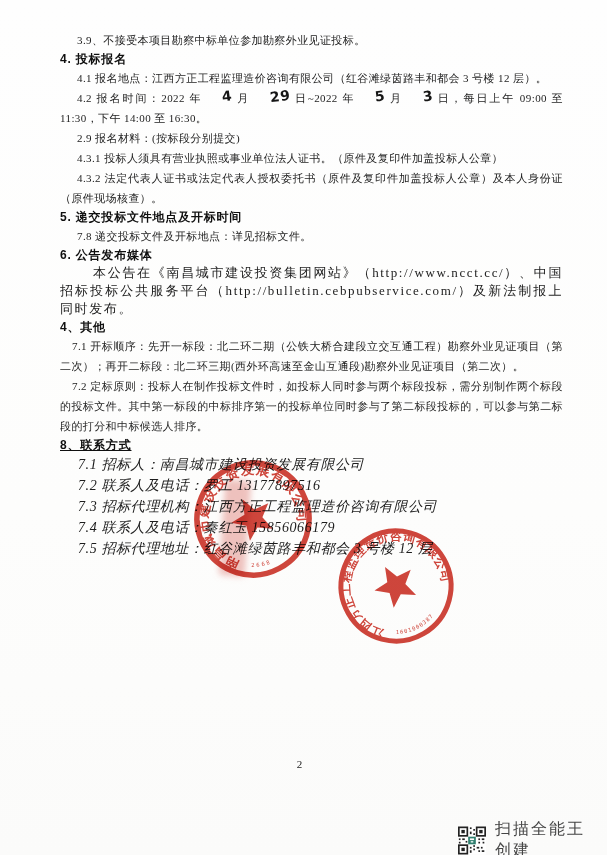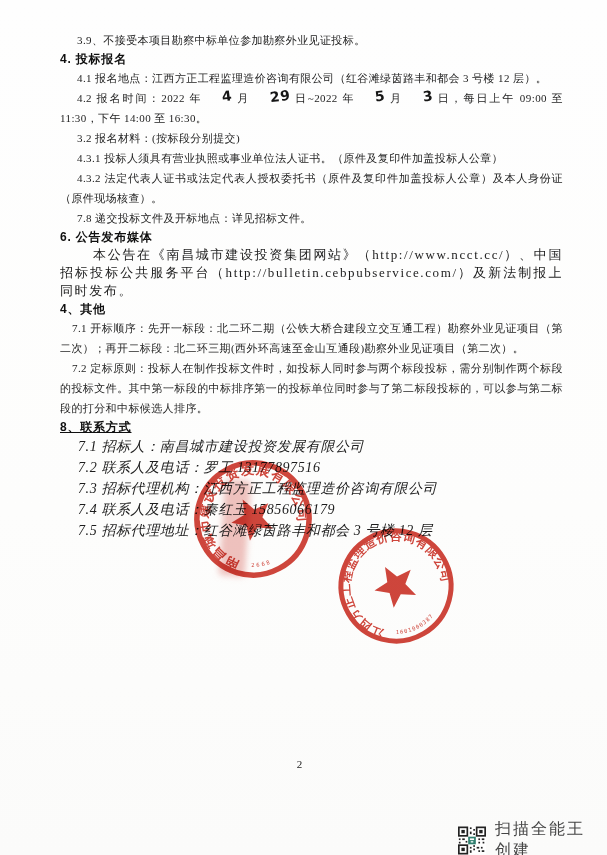--- a/index.html
+++ b/index.html
@@ -53,24 +53,25 @@
 <body>
 
 <div class="page">
 
   <div class="body-col">
     <p class="line">3.9、不接受本项目勘察中标单位参加勘察外业见证投标。</p>
 
     <h2 class="heading h4m">4. 投标报名</h2>
     <p class="line">4.1 报名地点：江西方正工程监理造价咨询有限公司（红谷滩绿茵路丰和都会 3 号楼 12 层）。</p>
     <p class="line"><span>4.2 报名时间：2022 年</span><span class="hw">4</span><span>月</span><span class="hw">29</span><span>日~2022 年</span><span class="hw">5</span><span>月</span><span class="hw">3</span><span>日，每日上午 09:00 至 11:30，下午 14:00 至 16:30。</span></p>
-    <p class="line">3.2  报名材料：(按标段分别提交)</p>
+    <p class="line">2.9  报名材料：(按标段分别提交)</p>
     <p class="line">4.3.1 投标人须具有营业执照或事业单位法人证书。（原件及复印件加盖投标人公章）</p>
     <p class="line">4.3.2 法定代表人证书或法定代表人授权委托书（原件及复印件加盖投标人公章）及本人身份证（原件现场核查）。</p>
 
+    <h2 class="heading h5m">5. 递交投标文件地点及开标时间</h2>
     <p class="line">7.8 递交投标文件及开标地点：详见招标文件。</p>
 
     <h2 class="heading h6m">6. 公告发布媒体</h2>
     <p class="p6">本公告在《南昌城市建设投资集团网站》（http://www.ncct.cc/）、中国招标投标公共服务平台（http://bulletin.cebpubservice.com/）及新法制报上同时发布。</p>
 
     <h2 class="heading h7m">4、其他</h2>
     <p class="p7">7.1 开标顺序：先开一标段：北二环二期（公铁大桥合建段立交互通工程）勘察外业见证项目（第二次）；再开二标段：北二环三期(西外环高速至金山互通段)勘察外业见证项目（第二次）。</p>
     <p class="p7">7.2 定标原则：投标人在制作投标文件时，如投标人同时参与两个标段投标，需分别制作两个标段的投标文件。其中第一标段的中标排序第一的投标单位同时参与了第二标段投标的，可以参与第二标段的打分和中标候选人排序。</p>
 
     <h2 class="heading h8m">8、联系方式</h2>

